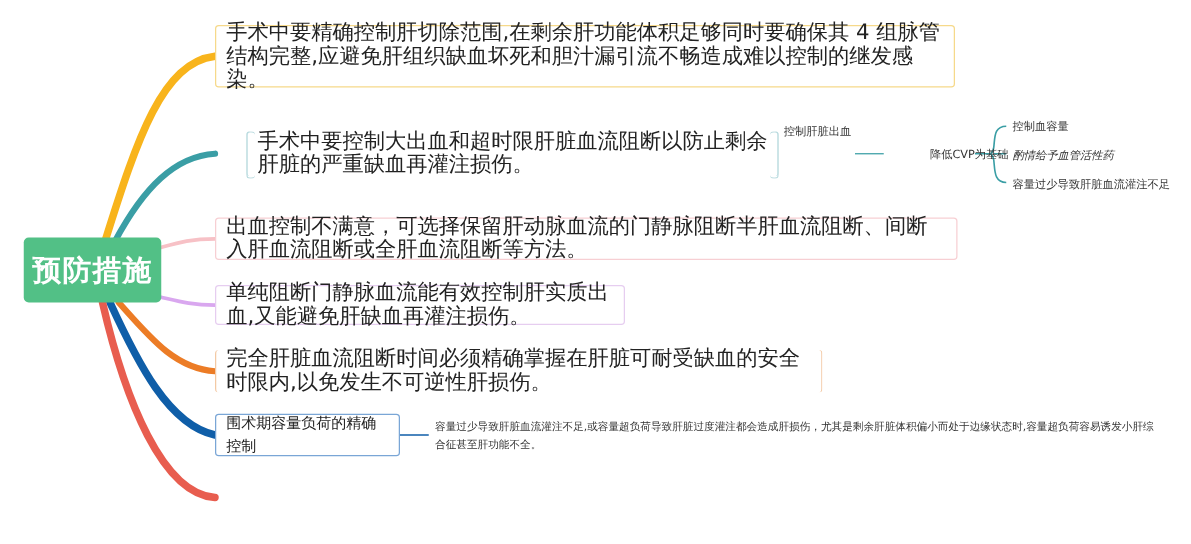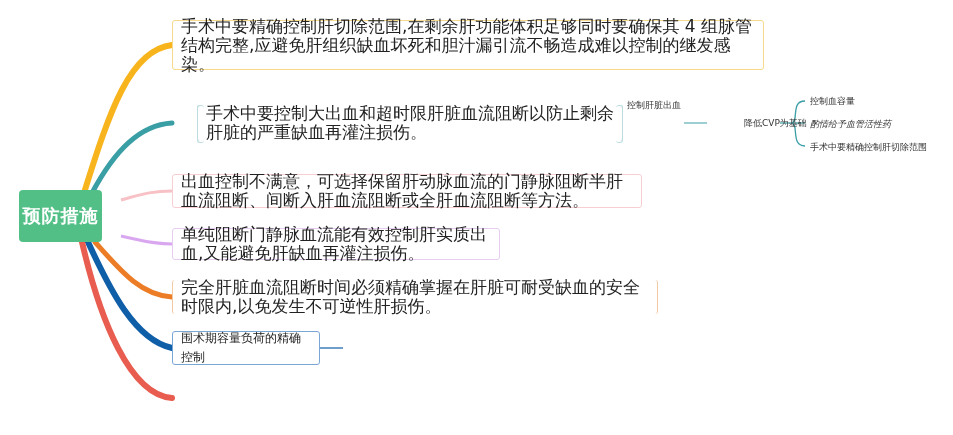--- a/index.html
+++ b/index.html
@@ -2,36 +2,36 @@
 <html><head>
 <meta charset="utf-8">
 <style>
   html, body { margin: 0; padding: 0; background: #ffffff; }
   body { width: 953px; height: 435px; position: relative; overflow: hidden;
          font-family: "DejaVu Sans", "Liberation Sans", sans-serif; }
   .canvas { position: absolute; left: 0; top: 0; width: 953px; height: 435px; }
   svg.links { position: absolute; left: 0; top: 0; width: 953px; height: 435px; pointer-events: none; }
 
   .root {
-    position: absolute; left: 19px; top: 190px; width: 83px; height: 52px;
+    position: absolute; left: 19px; top: 190px; width: 110px; height: 52px;
     background: #52c086; border-radius: 4px; color: #fff;
-    font-size: 18px; font-weight: bold; display: flex; align-items: center; justify-content: center;
+    font-size: 23px; font-weight: bold; display: flex; align-items: center; justify-content: center;
     letter-spacing: 1px;
   }
   .node {
     position: absolute; background: #fff; border-radius: 3px;
     font-size: 17px; color: #222; line-height: 19px; padding: 0 8px;
     box-sizing: border-box; display: flex; align-items: center;
   }
   .n1 { left: 172px; top: 20px; width: 592px; height: 50px; border: 1px solid #f6d98a; padding: 4px 8px; }
   .n2 { left: 172px; top: 105px; width: 426px; height: 36px; border-left: 1px solid #bcdce0; border-right: 1px solid #bcdce0; border-top:none; border-bottom:none; font-weight: 500; margin-left: 25px; }
   .n2::before, .n2::after { content:""; position:absolute; width:6px; height:100%; top:0; border:1px solid #bcdce0; border-radius:3px; }
   .n2::before { left:-1px; border-right:none; }
   .n2::after { right:-1px; border-left:none; }
-  .n3 { left: 172px; top: 174px; width: 470px; height: 34px; border: 1px solid #f7cfd3; }
+  .n3 { left: 172px; top: 174px; width: 594px; height: 34px; border: 1px solid #f7cfd3; }
   .n4 { left: 172px; top: 228px; width: 328px; height: 32px; border: 1px solid #e6cdf0; }
   .n5 { left: 172px; top: 280px; width: 486px; height: 34px; border-left: 1px solid #f3c9a4; border-right: 1px solid #f3c9a4; }
   .n6 { left: 172px; top: 331px; width: 148px; height: 34px; border: 1px solid #7aa6d6; font-size: 12px; }
   .n7 { left: 172px; top: 382px; width: 416px; height: 32px; border: 1px solid #f2b3ad; }
 
   .sub { position: absolute; font-size: 9px; color: #333; white-space: nowrap; }
   .s-ctrl { left: 627px; top: 99px; }
   .s-cvp  { left: 712px; top: 117px; padding-left: 32px; }
   .s-a { left: 810px; top: 95px; }
   .s-b { left: 810px; top: 118px; font-style: italic; }
@@ -78,32 +78,35 @@
   <div class="sub s-cvp">
     <span>降低CVP为基础</span>
   </div>
   <div class="sub s-a">
     <span>控制血容量</span>
   </div>
   <div class="sub s-b">
     <span>酌情给予血管活性药</span>
   </div>
   <div class="sub s-c">
-    <span>手术中要精确控制肝切除范围</span>
+    <span>容量过少导致肝脏血流灌注不足</span>
   </div>
 
   <div class="node n3">
     <span>出血控制不满意，可选择保留肝动脉血流的门静脉阻断半肝血流阻断、间断入肝血流阻断或全肝血流阻断等方法。</span>
   </div>
 
   <div class="node n4">
     <span>单纯阻断门静脉血流能有效控制肝实质出血,又能避免肝缺血再灌注损伤。</span>
   </div>
 
   <div class="node n5">
     <span>完全肝脏血流阻断时间必须精确掌握在肝脏可耐受缺血的安全时限内,以免发生不可逆性肝损伤。</span>
   </div>
 
   <div class="node n6">
     <span>围术期容量负荷的精确控制</span>
   </div>
+  <div class="sub s-vol">
+    <span>容量过少导致肝脏血流灌注不足,或容量超负荷导致肝脏过度灌注都会造成肝损伤，尤其是剩余肝脏体积偏小而处于边缘状态时,容量超负荷容易诱发小肝综合征甚至肝功能不全。</span>
+  </div>
 
 </div>
 
 </body></html>

